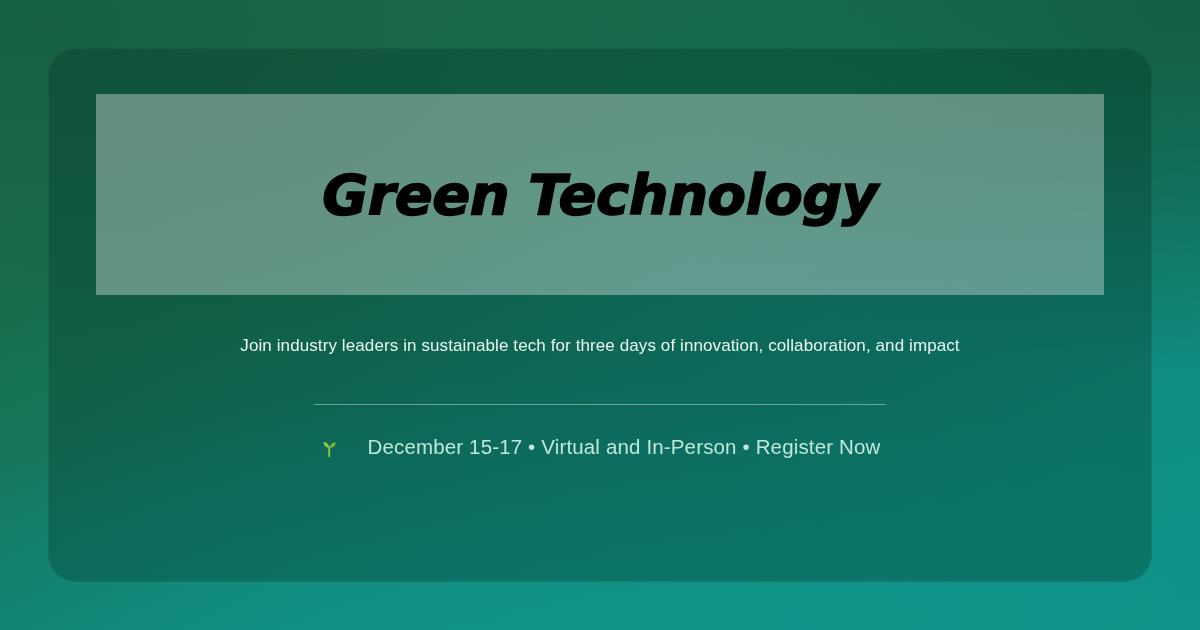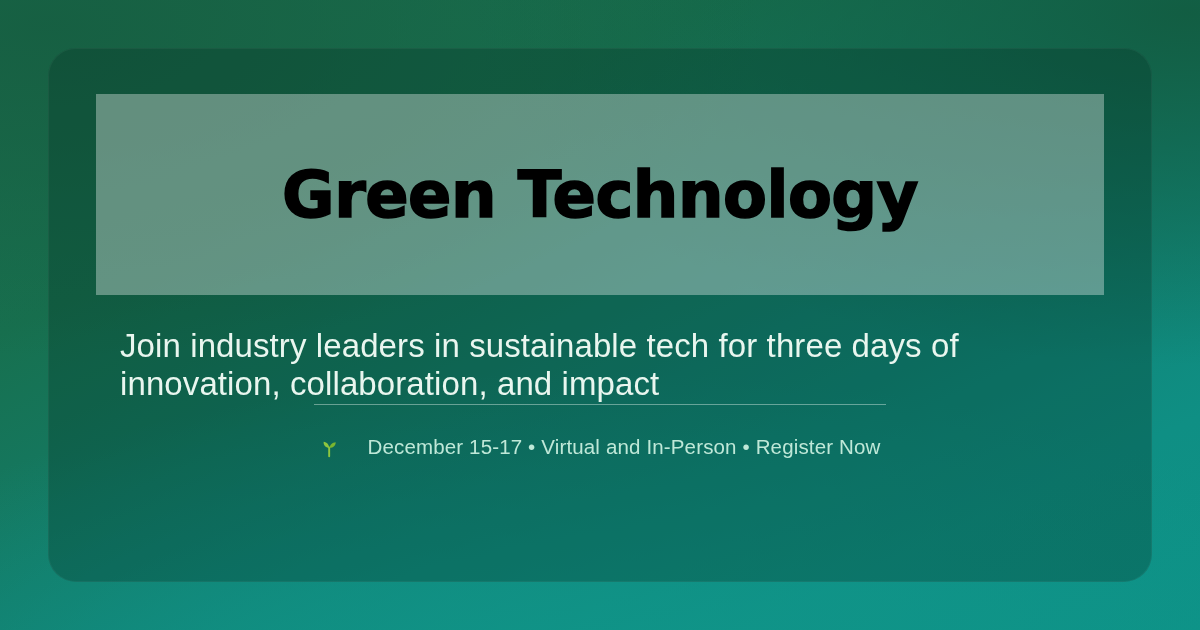--- a/index.html
+++ b/index.html
@@ -47,37 +47,38 @@
     display: flex;
     flex-direction: column;
     align-items: center;
     justify-content: center;
   }
 
   .title-line {
     color: #000000;
     font-family: "DejaVu Sans", sans-serif;
     font-weight: 700;
-    font-size: 64px;
+    font-size: 56px;
     line-height: 82px;
     letter-spacing: -0.5px;
     white-space: nowrap;
     text-align: right;
+    font-style: italic;
     -webkit-text-stroke: 1.6px #000000;
   }
 
   
   .subtitle {
     position: absolute;
     left: 72px;
     top: 279px;
     width: 960px;
-    text-align: left;
+    text-align: center;
     color: #e9f6ef;
-    font-size: 33px;
+    font-size: 17px;
     line-height: 38px;
     font-weight: 400;
     letter-spacing: 0.1px;
   }
 
   
   .divider {
     position: absolute;
     left: 266px;
     top: 356px;

